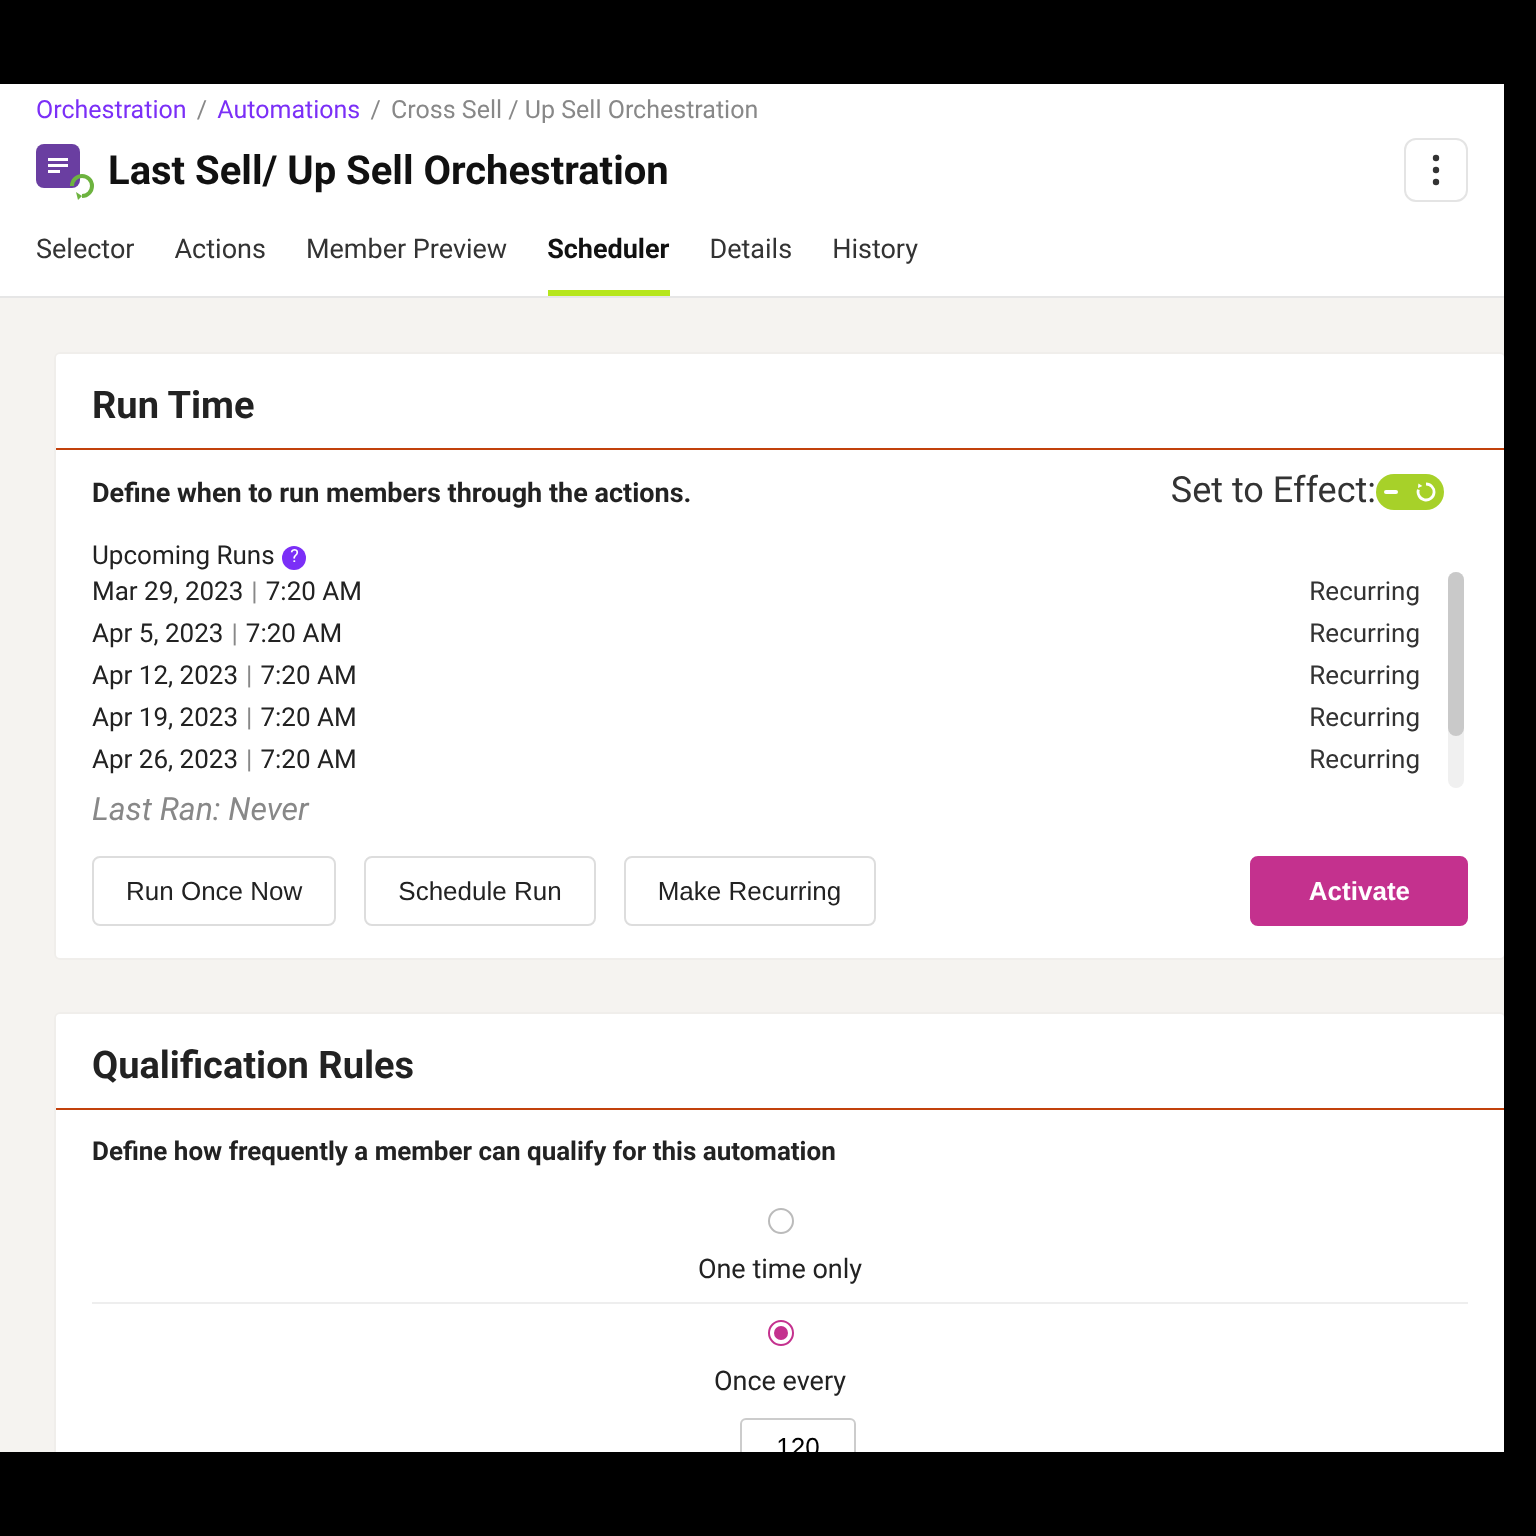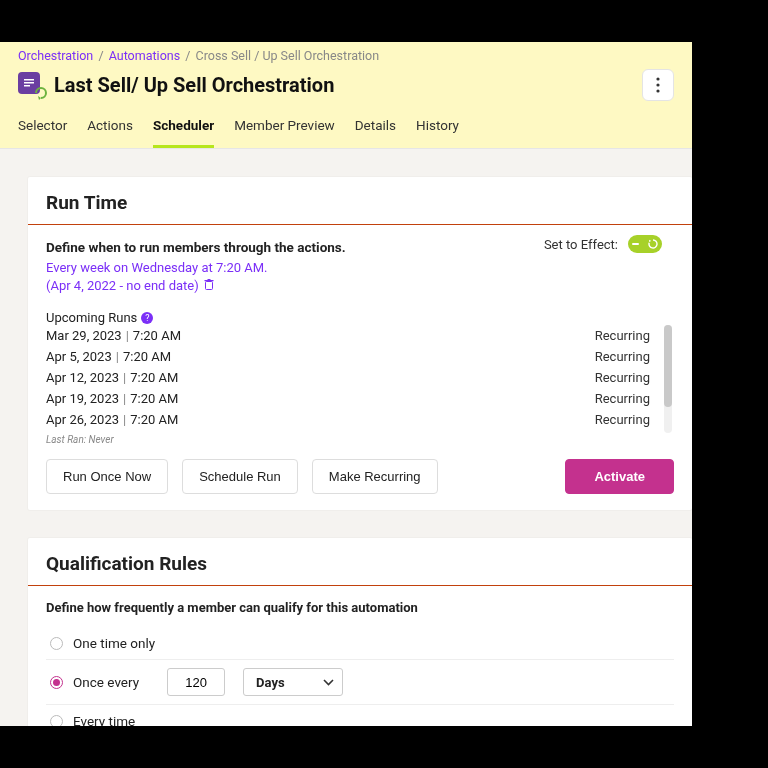--- a/index.html
+++ b/index.html
@@ -1,18 +1,18 @@
 <!DOCTYPE html>
 <html><head>
 <meta charset="utf-8">
 <style>
   * { box-sizing: border-box; margin: 0; padding: 0; }
   html, body { width: 768px; height: 768px; font-family: -apple-system, BlinkMacSystemFont, "Segoe UI", Roboto, Arial, sans-serif; }
   body { background: #000; }
-  .viewport { background: #fef9c3; position: absolute; top: 42px; left: 0; width: 692px; height: 684px; display: flex; flex-direction: column; }
+  .viewport { background: #ffffff; position: absolute; top: 42px; left: 0; width: 752px; height: 684px; display: flex; flex-direction: column; }
   .content-bg { background: #f5f3f0; flex: 1; overflow: hidden; }
 
   .breadcrumb { padding: 6px 18px 2px; font-size: 12.5px; color: #777; }
   .breadcrumb a { color: #7b2ff7; text-decoration: none; }
   .breadcrumb .sep { color: #888; margin: 0 2px; }
   .breadcrumb .current { color: #888; }
 
   .title-row { display: flex; align-items: center; padding: 4px 18px 8px; }
   .title-icon { width: 28px; height: 26px; margin-right: 8px; position: relative; }
   .title-icon .box { width: 22px; height: 22px; background: #6a3ea1; border-radius: 4px; display: flex; align-items: center; justify-content: center; }
@@ -27,46 +27,46 @@
   .tab.active { font-weight: 700; color: #111; border-bottom-color: #b6e61d; }
 
   .card { background: #fff; margin: 28px 0 0 28px; border-radius: 2px; box-shadow: 0 0 0 1px rgba(0,0,0,0.02); }
   .card h2 { font-size: 19px; font-weight: 700; color: #222; padding: 14px 18px 10px; border-bottom: 1px solid #c2410c; }
 
   .rt-body { padding: 14px 18px 16px; position: relative; }
   .rt-define { font-size: 13.5px; font-weight: 700; color: #222; margin-bottom: 4px; }
   .rt-schedule { font-size: 13px; color: #7b2ff7; line-height: 1.35; }
   .rt-schedule .trash { color: #7b2ff7; margin-left: 2px; cursor: pointer; }
 
-  .effect { position: absolute; right: 30px; top: 10px; display: flex; align-items: center; gap: 10px; font-size: 13px; color: #333; }
+  .effect { position: absolute; right: 30px; top: 10px; display: flex; align-items: center; font-size: 18px; color: #333; }
   .toggle-pill { width: 34px; height: 18px; background: #a7d129; border-radius: 10px; position: relative; display:flex; align-items:center; justify-content:space-around; }
   .toggle-pill .minus { width:7px; height:2px; background:#fff; border-radius:1px; }
   .toggle-pill .reload { width:10px; height:10px; }
 
   .upcoming-header { margin-top: 16px; font-size: 13px; color: #222; display: flex; align-items: center; gap: 4px; }
   .upcoming-header .qmark { width: 12px; height: 12px; border-radius: 50%; background: #7b2ff7; color: #fff; font-size: 9px; display: inline-flex; align-items: center; justify-content: center; }
 
   .runs-wrap { position: relative; }
   .runs-scrollbar { position: absolute; right: 2px; top: 0; width: 8px; height: 108px; background: #f0f0f0; border-radius: 4px; }
   .runs-scrollbar .thumb { width: 8px; height: 82px; background: #c9c9c9; border-radius: 4px; }
 
   .run-row { display: flex; justify-content: space-between; font-size: 13px; color: #222; padding: 3px 24px 3px 0; }
   .run-row .date { }
   .run-row .date .bar { margin: 0 4px; color: #888; }
   .run-row .type { color: #333; }
 
-  .last-ran { font-size: 10px; font-style: italic; color: #888; margin-top: 4px; }
+  .last-ran { font-size: 16px; font-style: italic; color: #888; margin-top: 4px; }
 
   .btn-row { display: flex; gap: 14px; margin-top: 14px; align-items: center; }
   .btn { border: 1px solid #ddd; background: #fff; color: #222; font-size: 13px; padding: 9px 16px; border-radius: 4px; cursor: pointer; }
   .btn-primary { background: #c4318e; color: #fff; border-color: #c4318e; font-weight: 600; margin-left: auto; padding: 9px 28px; }
 
   .qr-body { padding: 14px 18px 20px; }
   .qr-define { font-size: 13px; font-weight: 700; color: #222; margin-bottom: 12px; }
-  .radio-row { display: flex; align-items: center; gap: 10px; padding: 8px 4px; border-bottom: 1px solid #eee; font-size: 13.5px; color: #222; }
+  .radio-row { display: flex; align-items: center; gap: 10px; padding: 8px 4px; border-bottom: 1px solid #eee; font-size: 13.5px; color: #222; flex-direction: column; }
   .radio-row:last-child { border-bottom: none; }
   .radio { width: 13px; height: 13px; border: 1.5px solid #bbb; border-radius: 50%; display: inline-flex; align-items: center; justify-content: center; flex-shrink:0; }
   .radio.checked { border-color: #c4318e; }
   .radio.checked::after { content: ""; width: 7px; height: 7px; background: #c4318e; border-radius: 50%; }
   .num-input { width: 58px; height: 28px; border: 1px solid #ccc; border-radius: 3px; text-align: center; font-size: 13px; margin-left: 18px; }
   .unit-select { width: 100px; height: 28px; border: 1px solid #ccc; border-radius: 3px; display: flex; align-items: center; justify-content: space-between; padding: 0 8px 0 12px; font-size: 13px; margin-left: 8px; cursor: pointer; font-weight: bold; }
 </style>
 </head>
 <body>
 
@@ -100,43 +100,32 @@
           <circle cx="2" cy="2" r="1.6" fill="#333"></circle>
           <circle cx="2" cy="8" r="1.6" fill="#333"></circle>
           <circle cx="2" cy="14" r="1.6" fill="#333"></circle>
         </svg>
     </div>
   </div>
 
   <div class="tabs">
     <div class="tab">Selector</div>
     <div class="tab">Actions</div>
+    <div class="tab">Member Preview</div>
     <div class="tab active">Scheduler</div>
-    <div class="tab">Member Preview</div>
     <div class="tab">Details</div>
     <div class="tab">History</div>
   </div>
 
   <div class="content-bg">
 
     <div class="card">
       <h2>Run Time</h2>
       <div class="rt-body">
         <div class="rt-define">Define when to run members through the actions.</div>
-        <div class="rt-schedule">
-          <span>Every week on Wednesday at 7:20 AM.</span><br>
-          <span>(Apr 4, 2022 - no end date)</span>
-          <span class="trash">
-            <svg width="10" height="11" viewBox="0 0 10 11">
-                <rect x="1.5" y="2.5" width="7" height="8" rx="1" fill="none" stroke="#7b2ff7" stroke-width="1"></rect>
-                <rect x="0.5" y="1" width="9" height="1.2" fill="#7b2ff7"></rect>
-                <rect x="3.5" y="0" width="3" height="1" fill="#7b2ff7"></rect>
-              </svg>
-          </span>
-        </div>
 
         <div class="effect">
           <span>Set to Effect:</span>
           <div class="toggle-pill">
             <span class="minus"></span>
             <svg class="reload" viewBox="0 0 10 10">
                 <path d="M5 1 a4 4 0 1 1 -3.8 2.8" fill="none" stroke="#fff" stroke-width="1.4"></path>
                 <path d="M1 3 L1.2 0.8 L3.2 2 Z" fill="#fff"></path>
               </svg>
           </div>

